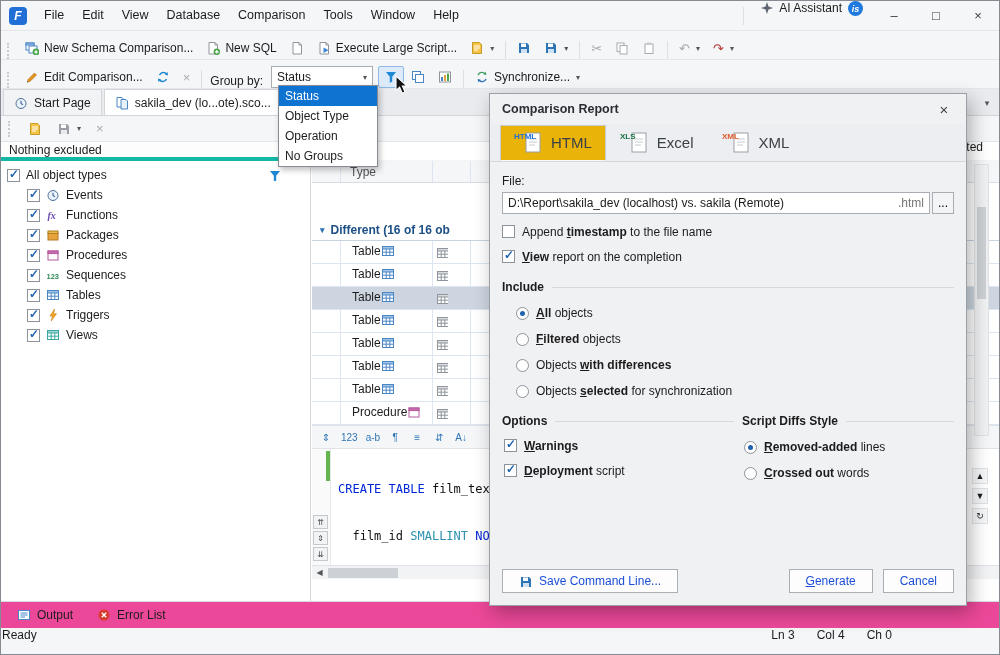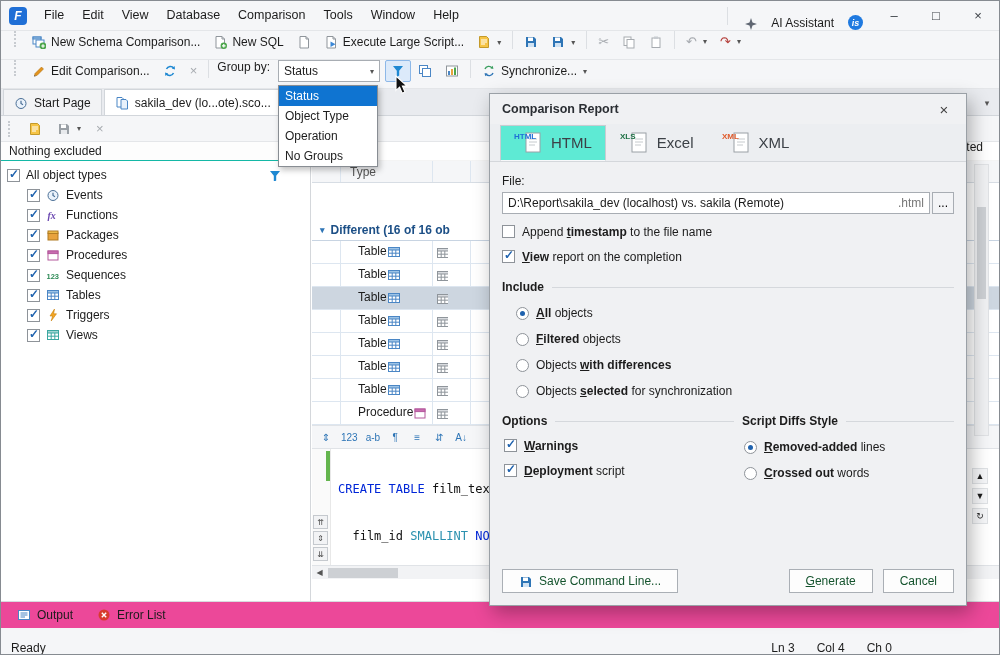--- a/index.html
+++ b/index.html
@@ -6,25 +6,25 @@
 body{background:#d9dadc;font-family:"Liberation Sans",sans-serif}
 .window{position:relative;width:1000px;height:655px;background:#f0f1f3;border:1px solid #868b91;overflow:hidden;font-size:12px;color:#1c1c1c}
 .flex1{flex:1}
 svg{display:block}
 .i14{width:14px;height:14px}.i13{width:13px;height:13px}.i12{width:12px;height:12px}
 
 .menubar{position:absolute;left:0;top:0;right:0;height:30px;background:#f5f6f8;border-bottom:1px solid #e4e6e9;display:flex;align-items:center;padding-left:8px}
 .app-logo{width:18px;height:18px;border-radius:4px;background:#1f6fd6;color:#fff;font-weight:bold;font-style:italic;display:flex;align-items:center;justify-content:center;font-size:12px;margin-right:8px}
 .menu-item{padding:0 9px;line-height:29px;font-size:12.5px}
 .mb-sep{width:1px;height:18px;background:#dcdfe3;margin:0 6px}
-.ai{display:flex;align-items:flex-end;gap:14px;padding:0 10px;height:29px}
+.ai{display:flex;align-items:flex-start;gap:6px;padding:0 10px;height:29px}
 .ai-badge{width:15px;height:15px;border-radius:50%;background:#1f7ae0;color:#fff;font-size:9px;font-weight:bold;font-style:italic;display:flex;align-items:center;justify-content:center}
 .win-btn{width:42px;text-align:center;line-height:29px;font-size:13px;color:#3a3f45}
 
-.toolbar{position:absolute;left:0;right:0;height:29px;background:#f5f6f8;border-bottom:1px solid #e4e6e9;display:flex;align-items:flex-start;padding-left:10px;gap:1px}
+.toolbar{position:absolute;left:0;right:0;height:29px;background:#f5f6f8;border-bottom:1px solid #e4e6e9;display:flex;align-items:flex-end;padding-left:3px;gap:1px}
 .tb1{top:30px}.tb2{top:59px}
 .grip{width:6px;height:16px;border-left:2px dotted #c7cbd0;margin:0 5px 0 3px}
 .tbtn{display:flex;align-items:center;gap:5px;padding:3px 5px;border:1px solid transparent;border-radius:2px;background:none;font:inherit;color:#1c1c1c}
 .tbtn.dis{color:#a7abb0}
 .dd{font-size:8px;color:#555;margin-left:1px}
 .sep{width:1px;height:18px;background:#dcdfe3;margin:0 4px}
 .glyph{font-size:13px;line-height:1}
 .glyph.gray{color:#a7abb0}
 .glyph.red{color:#b5403c}
 .combo{width:102px;height:22px;background:#fff;border:1px solid #a8adb3;display:flex;align-items:center;padding:0 5px;margin:0 4px}
@@ -33,40 +33,40 @@
 .lbl2{white-space:nowrap}
 
 .tabbar{position:absolute;left:0;right:0;top:88px;height:27px;background:#e9ebef;border-bottom:1px solid #d2d6db;display:flex;align-items:flex-end;padding-left:2px}
 .dtab0{display:flex;align-items:center;gap:6px;height:26px;padding:0 10px;border:1px solid #d2d6db;border-bottom:none;background:#f2f3f5;margin-right:2px}
 .dtab0.active{background:#fff}
 .tab-dd{margin-left:auto;width:24px;text-align:center;color:#555;line-height:24px;font-size:9px}
 
 .main{position:absolute;left:0;top:115px;width:1000px;height:485px;background:#fff}
 .left{position:absolute;left:0;top:0;width:310px;height:485px;background:#fff;border-right:1px solid #d4d7db}
 .lp-bar{height:26px;background:#f5f6f8;border-bottom:1px solid #e4e6e9;display:flex;align-items:center;padding-left:4px;gap:3px}
-.lp-ex{height:19px;border-bottom:1px solid #14b8a6;display:flex;align-items:center;padding-left:8px;background:#fdfdfd}
+.lp-ex{height:19px;border-bottom:4px solid #14b8a6;display:flex;align-items:center;padding-left:8px;background:#fdfdfd}
 .tree{padding-top:4px}
 .trow{height:20px;display:flex;align-items:center;gap:6px;padding-left:6px;position:relative}
 .trow.child{padding-left:26px}
 .cbx{width:13px;height:13px;background:#fff;border:1px solid #8e9399;position:relative;flex:none}
 .cbx.on::after{content:"✓";position:absolute;left:1px;top:-3px;font-size:12px;font-weight:bold;color:#1f62ae}
 .t-funnel{position:absolute;right:30px;top:4px}
 
 .mid{position:absolute;left:311px;top:0;right:0;height:485px;background:#fff}
 .mid-top{height:26px;background:#f5f6f8;border-bottom:1px solid #e4e6e9}
 .mid-white{height:19px;border-bottom:1px solid #f4f4f4}
 .grid-head{height:22px;background:#f5f6f8;border-bottom:1px solid #d7dde4;position:relative;color:#555}
 .grid-head .hlabel{position:absolute;left:38px;top:4px}
 .grid-gap{height:36px}
 .group-row{height:22px;display:flex;align-items:center;gap:6px;padding-left:8px;color:#1c4f86;font-weight:bold;border-bottom:1px solid #c8d4e2}
 .chev{color:#2e75b6;font-size:9px}
 .grows{position:relative}
 .grow{height:23px;border-bottom:1px solid #dde6f0;position:relative}
 .grow.sel{background:#cdd6e0}
-.gcell{position:absolute;left:46px;top:3px;display:flex;align-items:flex-end;}
+.gcell{position:absolute;left:40px;top:3px;display:flex;align-items:flex-start;}
 .gricon{position:absolute;left:124px;top:5px}
 .vl{position:absolute;top:0;bottom:0;width:1px;background:#dde6f0}
 .vl.a{left:28px}.vl.b{left:120px}.vl.c{left:158px}
 .ed-bar{height:24px;background:#f5f6f8;border-top:1px solid #e0e3e7;border-bottom:1px solid #e0e3e7;display:flex;align-items:center;gap:2px;padding-left:4px}
 .ebtn{min-width:20px;height:19px;display:flex;align-items:center;justify-content:center;font-size:10px;color:#2e75b6;padding:0 2px;border:1px solid transparent}
 .editor{position:relative;height:116px;background:#fff;overflow:hidden}
 .ed-margin{position:absolute;left:0;top:0;bottom:0;width:19px;background:#fafafa;border-right:1px solid #e8e8e8}
 .chg{position:absolute;left:14px;top:2px;width:4px;height:30px;background:#64b54e}
 .code{position:absolute;left:26px;top:2px;font-family:"DejaVu Sans Mono",monospace;font-size:12px;line-height:15.5px;white-space:pre}
 .kw{color:#0026d8}.ty{color:#2b91af}.pl{color:#111}
@@ -77,53 +77,53 @@
 .hthumb{position:absolute;left:16px;top:2px;width:70px;height:10px;background:#cdd0d4}
 
 .redge{position:absolute;right:0;top:0;width:36px;height:485px}
 .rfrag{position:absolute;right:18px;top:24px}
 .rscroll{position:absolute;right:12px;top:48px;width:15px;height:272px;background:#f0f1f3;border:1px solid #e0e2e5}
 .rthumb{position:absolute;left:2px;top:42px;width:9px;height:92px;background:#cdd0d4}
 .rsliver{position:absolute;right:13px;width:16px;height:16px;border:1px solid #dfe2e5;background:#f5f6f8;display:flex;align-items:center;justify-content:center;font-size:9px;color:#6b7widt space4}
 
 .btabs{position:absolute;left:0;top:600px;right:0;height:27px;background:#ec4899;border-top:1px solid #d8dbdf;display:flex;align-items:center;padding-left:6px;gap:4px}
 .btab{display:flex;align-items:center;gap:6px;padding:0 10px;height:26px}
-.status{position:absolute;left:0;top:627px;right:0;height:27px;background:#f5f6f8;display:flex;align-items:flex-end;padding:0 10px}
+.status{position:absolute;left:0;top:627px;right:0;height:27px;background:#f5f6f8;display:flex;align-items:flex-start;padding:0 1px}
 .sright{position:absolute;right:107px;display:flex;gap:22px}
 
 .popup{position:absolute;left:277px;top:84px;width:100px;background:#fff;border:1px solid #888d93;box-shadow:2px 3px 6px rgba(0,0,0,.25);z-index:60}
 .pitem{height:20px;line-height:20px;padding-left:6px}
 .pitem.psel{background:#0f74d1;color:#fff}
 
 .dialog{position:absolute;left:488px;top:92px;width:478px;height:513px;background:#f0f1f3;border:1px solid #9aa0a6;box-shadow:4px 7px 18px rgba(0,0,0,.3);z-index:50}
 .dlg-title{height:30px;display:flex;align-items:center;padding:0 12px;font-size:12.5px;font-weight:bold;color:#2a2e33}
 .dlg-close{margin-left:auto;font-size:15px;font-weight:normal;color:#444;width:20px;text-align:center}
 .dlg-tabs{display:flex;align-items:flex-end;padding:4px 10px 0;border-bottom:1px solid #d4d7db;background:#eceef1;height:38px}
 .dtab{display:flex;align-items:center;gap:7px;padding:4px 13px 6px;font-size:15px;color:#3c4147;border:1px solid transparent}
-.dtab.active{background:#5eead4;border-color:#c8ccd1;border-bottom-color:#f7f8fa}
+.dtab.active{background:#eab308;border-color:#c8ccd1;border-bottom-color:#f7f8fa}
 .dlg-body{padding:8px 12px 0;position:relative}
 .flabel{margin:4px 0 4px}
 .frow{display:flex;gap:2px}
 .ffield{flex:1;height:22px;background:#fff;border:1px solid #a8adb3;display:flex;align-items:center;padding:0 5px;overflow:hidden}
 .fval{white-space:nowrap;overflow:hidden;flex:1}
 .fext{color:#777;margin-left:6px}
 .fbrowse{width:22px;height:22px;border:1px solid #a8adb3;background:#f3f4f6;font:inherit;line-height:1}
 .cbrow{display:flex;gap:7px;margin-top:11px}
 .rbrow{display:flex;align-items:center;gap:7px;margin-top:12px;padding-left:14px}
 .rb{width:13px;height:13px;border:1px solid #8e9399;border-radius:50%;background:#fff;position:relative;flex:none}
 .rb.on::after{content:"";position:absolute;left:3px;top:3px;width:5px;height:5px;border-radius:50%;background:#1f62ae}
 .ghead{display:flex;align-items:center;gap:8px;margin:16px 0 2px;font-weight:normal}
 .gline{flex:1;height:1px;background:#d5d8dc}
 .focus{outline:1px dotted #595f66;outline-offset:1px}
 .cols{display:flex}
 .col.l{width:232px}
 .col.r{flex:1;padding-left:8px}
 .col .rbrow,.col .cbrow{padding-left:2px}
 .dlg-foot{position:absolute;left:12px;right:12px;bottom:12px;display:flex;align-items:center;gap:10px}
-.btn{height:24px;padding:0 16px;background:#fdfdfd;border:1px solid #aaafb5;font:inherit;font-size:12px;color:#14532d;display:flex;align-items:center;gap:7px}
+.btn{height:24px;padding:0 16px;background:#fdfdfd;border:1px solid #aaafb5;font:inherit;font-size:12px;color:#1d4ed8;display:flex;align-items:center;gap:7px}
 .btn u{text-decoration:underline}
 
 .cursor{position:absolute;left:394px;top:74px;z-index:70}
 </style>
 </head>
 <body>
 
 <svg width="0" height="0" style="position:absolute">
 <defs>
   <g id="i-grid">

